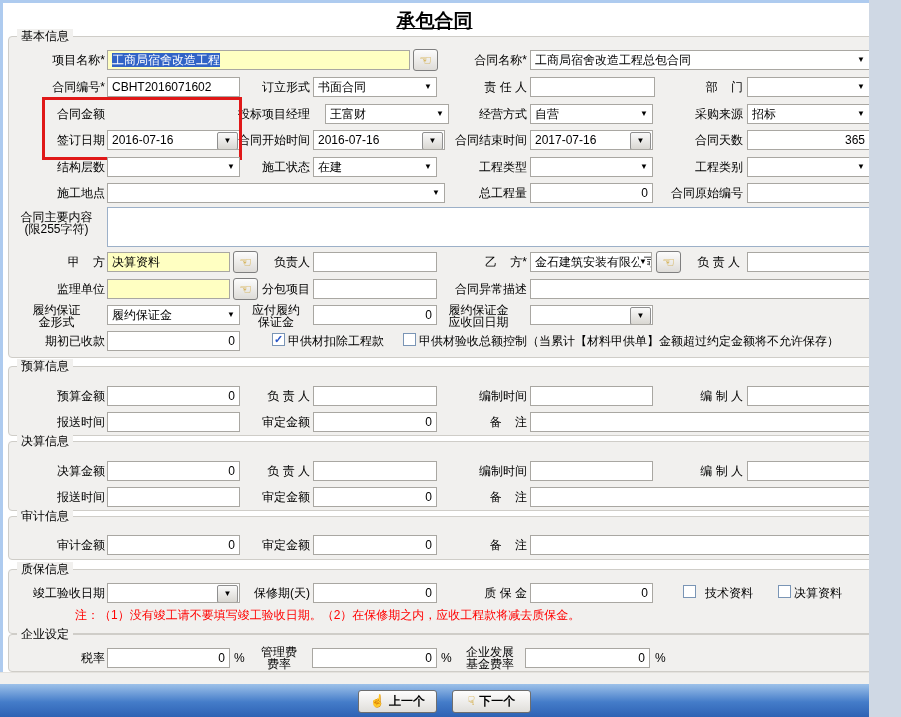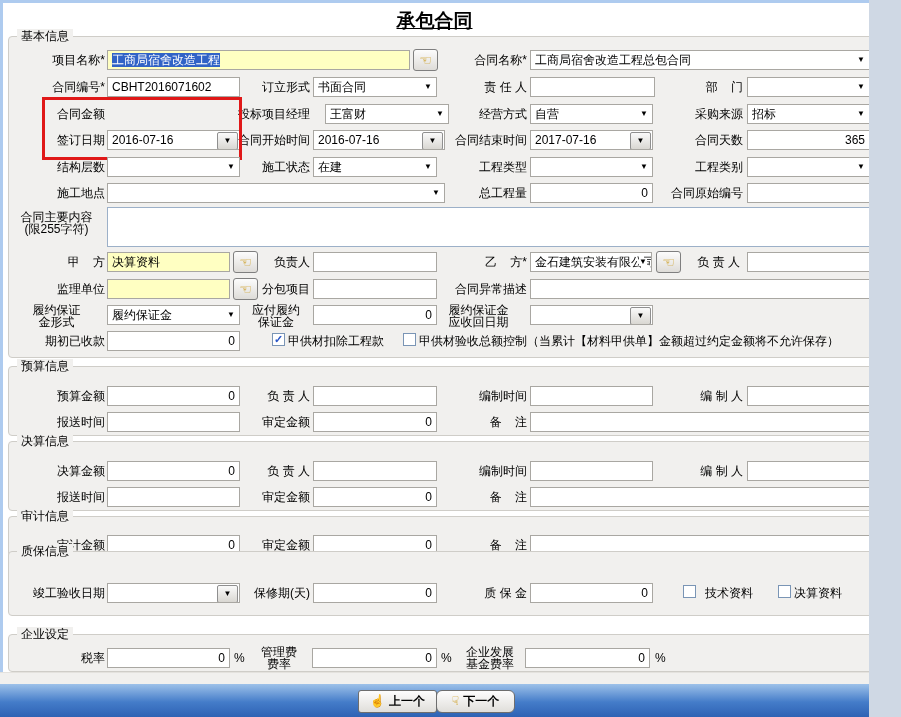--- a/index.html
+++ b/index.html
@@ -178,46 +178,47 @@
   <div class="grp" style="top:516px;height:44px;">
     <span class="leg">审计信息</span>
   </div>
   <div class="lbl" style="left:8px;top:538px;width:97px;">审计金额</div>
   <div class="fld num" style="left:107px;top:535px;width:133px;">0</div>
   <div class="lbl" style="left:232px;top:538px;width:78px;">审定金额</div>
   <div class="fld num" style="left:313px;top:535px;width:124px;">0</div>
   <div class="lbl" style="left:430px;top:538px;width:97px;">备    注</div>
   <div class="fld" style="left:530px;top:535px;width:340px;"></div>
 
-  <div class="grp" style="top:551px;height:65px;">
+  <div class="grp" style="top:569px;height:65px;">
     <span class="leg">质保信息</span>
   </div>
   <div class="lbl" style="left:8px;top:586px;width:97px;">竣工验收日期</div>
   <div class="fld" style="left:107px;top:583px;width:133px;"><span></span><span class="dbtn"><span>▼</span></span></div>
   <div class="lbl" style="left:232px;top:586px;width:78px;">保修期(天)</div>
   <div class="fld num" style="left:313px;top:583px;width:124px;">0</div>
   <div class="lbl" style="left:430px;top:586px;width:97px;">质 保 金</div>
   <div class="fld num" style="left:530px;top:583px;width:123px;">0</div>
   <div class="cb" style="left:683px;top:585px;"></div>
   <div class="lbl" style="left:699px;top:586px;width:60px;text-align:center;">技术资料</div>
   <div class="cb" style="left:778px;top:585px;"></div>
   <div class="lbl" style="left:794px;top:586px;width:60px;text-align:left;">决算资料</div>
+  <div class="note" style="left:75px;top:607px;">注：（1）没有竣工请不要填写竣工验收日期。（2）在保修期之内，应收工程款将减去质保金。</div>
 
   <div class="grp" style="top:634px;height:38px;">
     <span class="leg">企业设定</span>
   </div>
   <div class="lbl" style="left:8px;top:651px;width:97px;">税率</div>
   <div class="fld num" style="left:107px;top:648px;width:123px;">0</div>
   <div class="lbl" style="left:234px;top:651px;width:14px;text-align:left;">%</div>
   <div class="lbl2" style="left:255px;top:646px;width:48px;">管理费
 费率</div>
   <div class="fld num" style="left:312px;top:648px;width:125px;">0</div>
   <div class="lbl" style="left:441px;top:651px;width:14px;text-align:left;">%</div>
   <div class="lbl2" style="left:463px;top:646px;width:54px;">企业发展
 基金费率</div>
   <div class="fld num" style="left:525px;top:648px;width:125px;">0</div>
   <div class="lbl" style="left:655px;top:651px;width:14px;text-align:left;">%</div>
 
   <div class="fstrip"></div>
   <div class="fbar"></div>
   <div class="fbtn" style="left:358px;"><span class="hico">☝</span><span>上一个</span></div>
-  <div class="fbtn" style="left:436px;border-radius:6px;"><span class="hico">☟</span><span>下一个</span></div>
+  <div class="fbtn" style="left:452px;"><span class="hico">☟</span><span>下一个</span></div>
 </div>
 
 </body></html>

